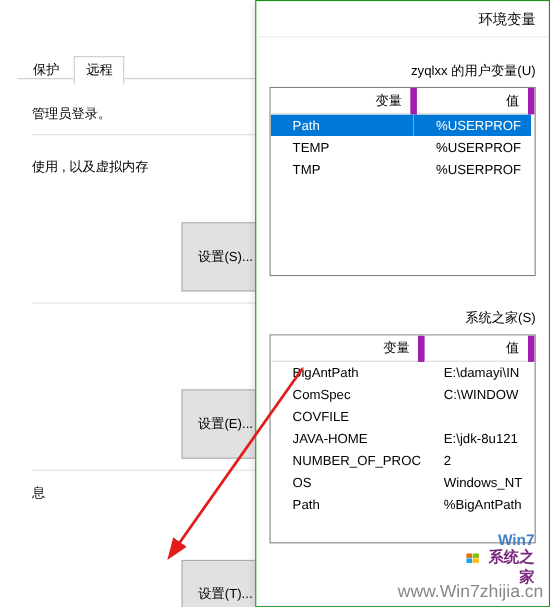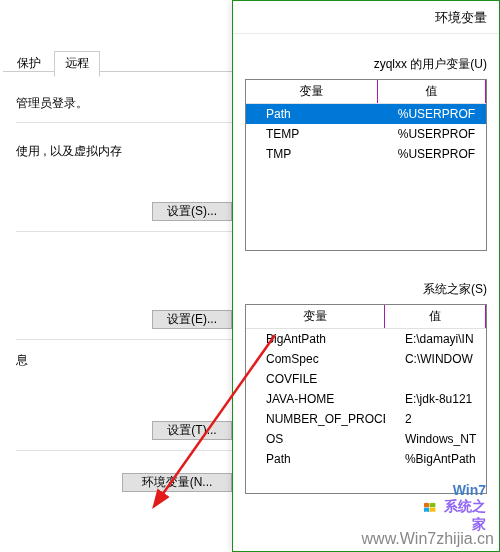--- a/index.html
+++ b/index.html
@@ -10,21 +10,21 @@
     width: 500px;
     height: 552px;
     overflow: hidden;
     position: relative;
     color: #000;
   }
 
   
   .back-window {
     position: absolute;
-    left: 3px; top: 0;
+    left: 16px; top: 0;
     width: 230px; height: 552px;
     background: #fff;
   }
   .tabbar {
     position: absolute;
     top: 50px; left: 0; width: 100%;
     border-bottom: 1px solid #ccc;
     padding-left: 4px;
     height: 22px;
   }
@@ -44,21 +44,21 @@
     position: absolute;
     left: 0; top: 75px;
     width: 100%;
     padding: 10px 12px 0 0;
     margin-left: 13px;
   }
   .back-text { padding: 10px 0 6px 0; }
   .btn {
     display: inline-block;
     min-width: 80px;
-    padding: 0 12px;
+    padding: 22px 12px;
     background: #e1e1e1;
     border: 1px solid #adadad;
     text-align: center;
     font-family: inherit;
     font-size: 12px;
     cursor: pointer;
   }
   .btn-row-right { text-align: right; padding: 6px 2px 6px 0; }
   .hr { border-top: 1px solid #e0e0e0; margin: 4px 0 2px 0; }
 
@@ -88,26 +88,26 @@
     background: #fff;
     overflow: hidden;
   }
   .tbl {
     width: 100%;
     border-collapse: collapse;
     table-layout: fixed;
     font-size: 12px;
   }
   .tbl th {
-    text-align: center;
+    text-align: right;
     font-weight: normal;
     padding: 3px 8px;
     background: #fff;
     border-bottom: 1px solid #e0e0e0;
-    border-right: 1px solid #a21caf;
+    border-right: 6px solid #a21caf;
   }
   .tbl td {
     padding: 3px 20px;
     white-space: nowrap;
     overflow: hidden;
   }
   .tbl tr.selected td {
     background: #0078d7;
     color: #fff;
   }
@@ -126,21 +126,21 @@
   .watermark {
     position: absolute;
     right: 8px; bottom: 12px;
     display: flex;
     align-items: center;
     gap: 4px;
     font-family: "Microsoft YaHei","SimHei",sans-serif;
     opacity: 0.95;
   }
   .wm-text1 { color: #3a78c3; font-size: 14px; font-weight: bold; }
-  .wm-text1 .accent { color: #8b5cf6; }
+  .wm-text1 .accent { color: #701a75; }
   .wm-text2 { color: #888; font-size: 16px; position:absolute; right:0; bottom:-2px;}
   .wm-wrap { position:absolute; right:6px; bottom:6px; text-align:right;}
 </style>
 </head>
 <body>
 
 <div class="back-window">
   <div class="tabbar">
     <span class="tab">保护</span>
     <span class="tab active">远程</span>

